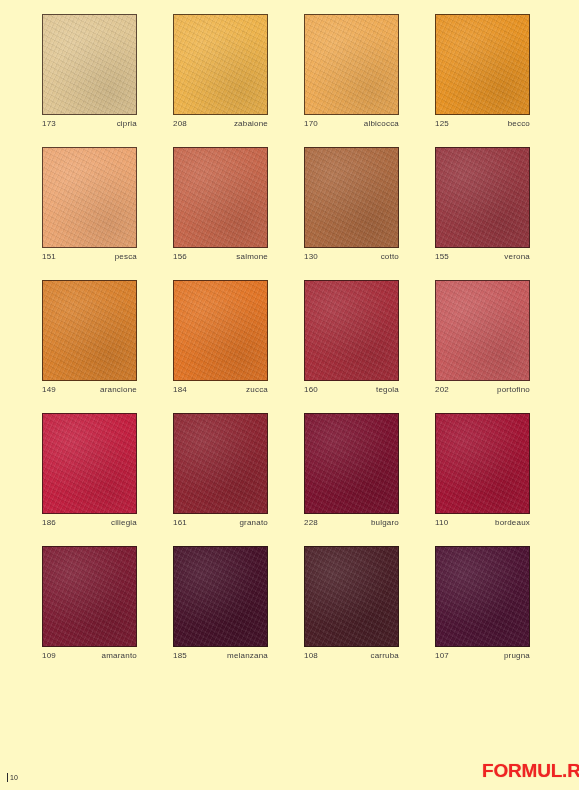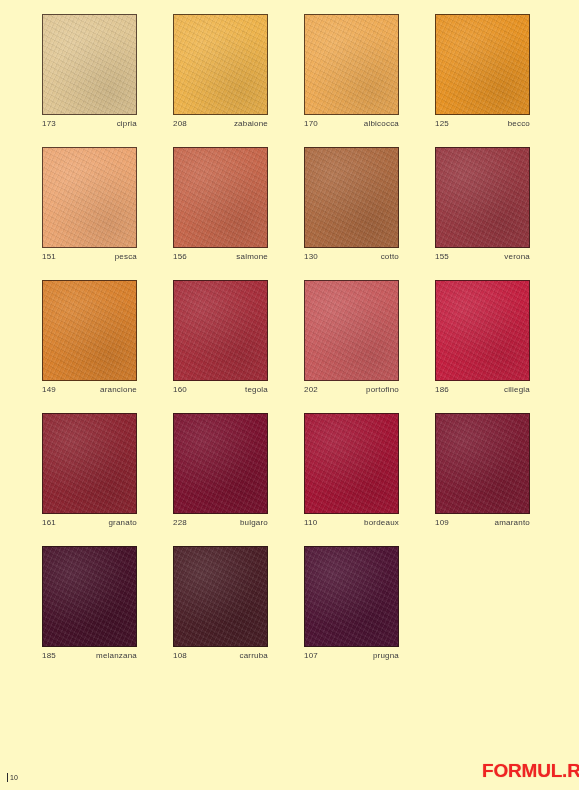--- a/index.html
+++ b/index.html
@@ -192,20 +192,27 @@
         </div>
       </div>
       <div class="swatch-cell">
         <div class="swatch-chip" style="background-color: rgb(217, 129, 45);"></div>
         <div class="swatch-caption">
           <span class="swatch-code">149</span>
           <span class="swatch-name">arancione</span>
         </div>
       </div>
       <div class="swatch-cell">
+        <div class="swatch-chip" style="background-color: rgb(226, 117, 38);"></div>
+        <div class="swatch-caption">
+          <span class="swatch-code">184</span>
+          <span class="swatch-name">zucca</span>
+        </div>
+      </div>
+      <div class="swatch-cell">
         <div class="swatch-chip" style="background-color: rgb(167, 46, 59);"></div>
         <div class="swatch-caption">
           <span class="swatch-code">160</span>
           <span class="swatch-name">tegola</span>
         </div>
       </div>
       <div class="swatch-cell">
         <div class="swatch-chip" style="background-color: rgb(199, 91, 93);"></div>
         <div class="swatch-caption">
           <span class="swatch-code">202</span>

